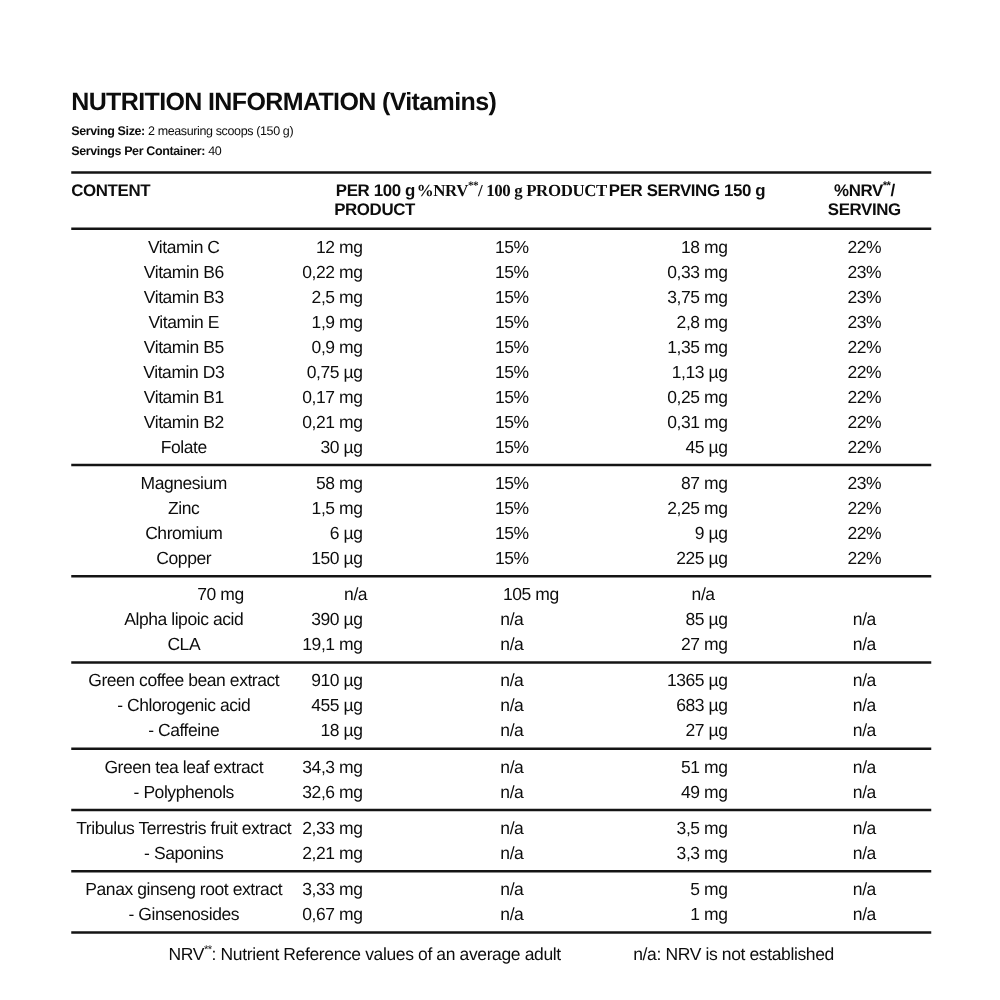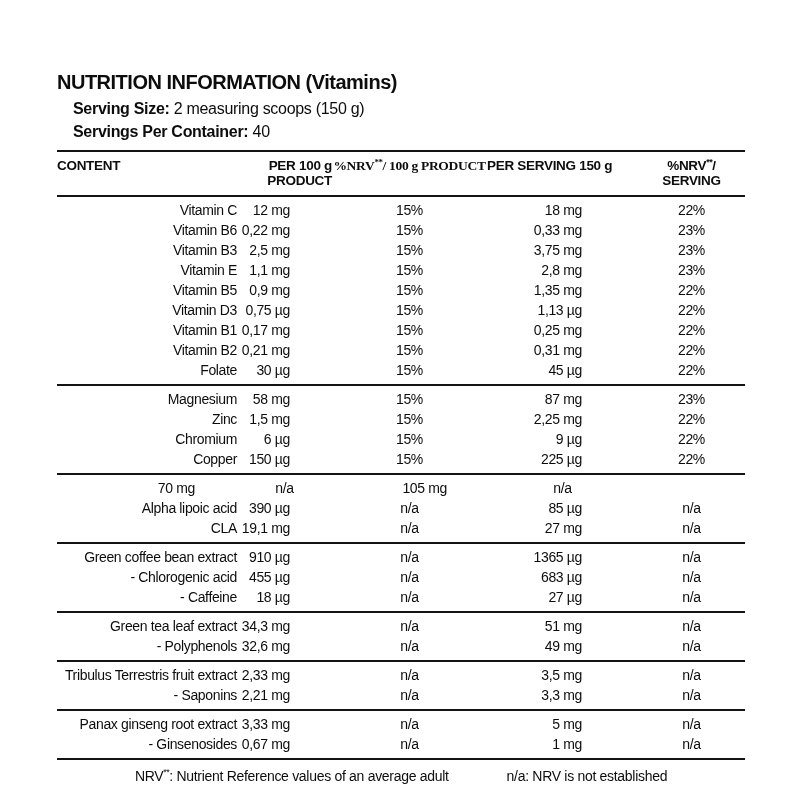--- a/index.html
+++ b/index.html
@@ -25,23 +25,23 @@
     width: 688px;
   }
   .title {
     font-size: 20px;
     font-weight: bold;
     letter-spacing: -0.5px;
     margin: 0 0 7px 0;
     line-height: 1.05;
   }
   .servline {
-    font-size: 16px;
+    font-size: 10px;
     letter-spacing: -0.3px;
-    margin: 0 0 5px 16px;
+    margin: 0 0 5px 0;
     line-height: 1.1;
   }
   .servline .b { font-weight: bold; }
   
   .tbl { margin-top: 10px; width: 688px; }
   .rule2 { border-top: 2px solid #141414; height: 0; }
   .hdr-row, .data-row {
     display: grid;
     grid-template-columns: 180px 95px 155px 135px 123px;
     align-items: baseline;
@@ -61,21 +61,21 @@
     font-weight: bold;
     font-size: 14px;
     letter-spacing: -0.3px;
     padding: 5px 0 2px 0;
   }
   .data-row {
     font-size: 14px;
     letter-spacing: -0.35px;
     line-height: 20px;
   }
-  .data-row .c1 { text-align: right; }
+  .data-row .c1 { text-align: center; }
   .data-row .c2 { text-align: right; padding-right: 42px; }
   .data-row .c3 { text-align: center; }
   .data-row .c4 { text-align: right; padding-right: 40px; }
   .data-row .c5 { text-align: center; padding-left: 16px; }
   .group { padding: 3px 0 4px 0; }
   sup.ast {
     font-size: 9px;
     vertical-align: super;
     line-height: 0;
     letter-spacing: -0.5px;
@@ -127,21 +127,21 @@
           </div>
           <div class="data-row">
             <div class="c1">Vitamin B3</div>
             <div class="c2">2,5 mg</div>
             <div class="c3">15%</div>
             <div class="c4">3,75 mg</div>
             <div class="c5">23%</div>
           </div>
           <div class="data-row">
             <div class="c1">Vitamin E</div>
-            <div class="c2">1,1 mg</div>
+            <div class="c2">1,9 mg</div>
             <div class="c3">15%</div>
             <div class="c4">2,8 mg</div>
             <div class="c5">23%</div>
           </div>
           <div class="data-row">
             <div class="c1">Vitamin B5</div>
             <div class="c2">0,9 mg</div>
             <div class="c3">15%</div>
             <div class="c4">1,35 mg</div>
             <div class="c5">22%</div>

